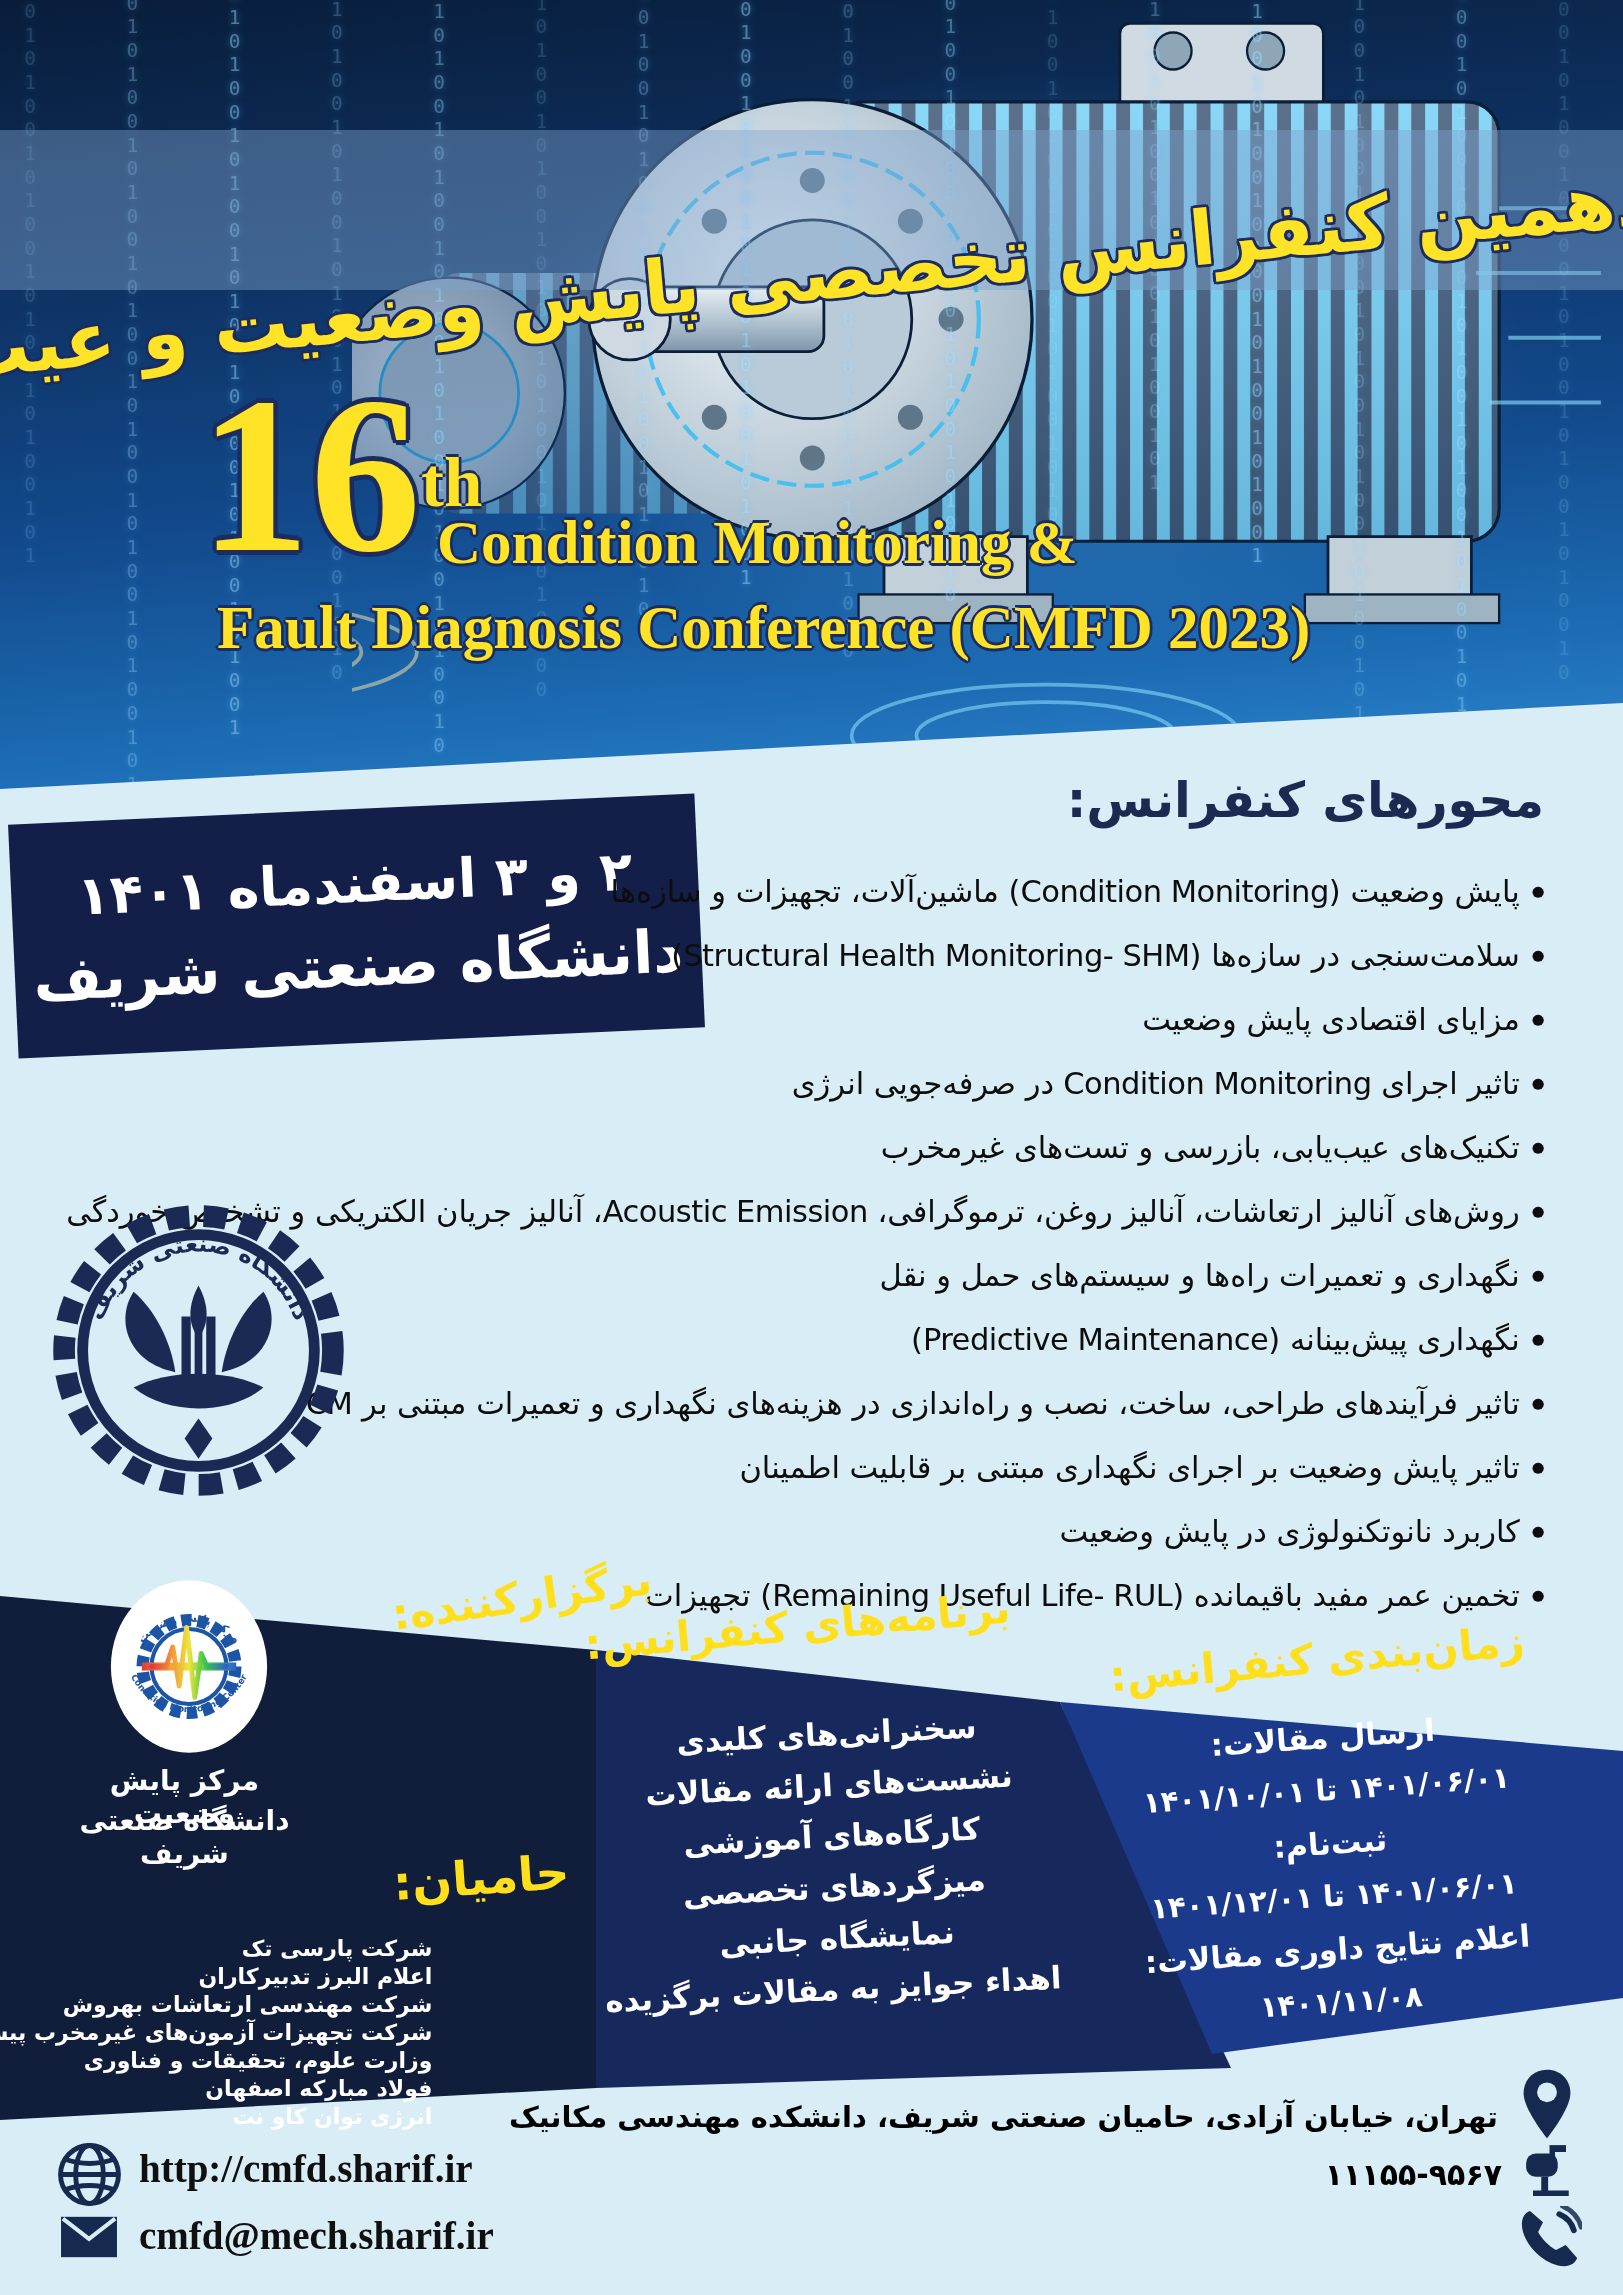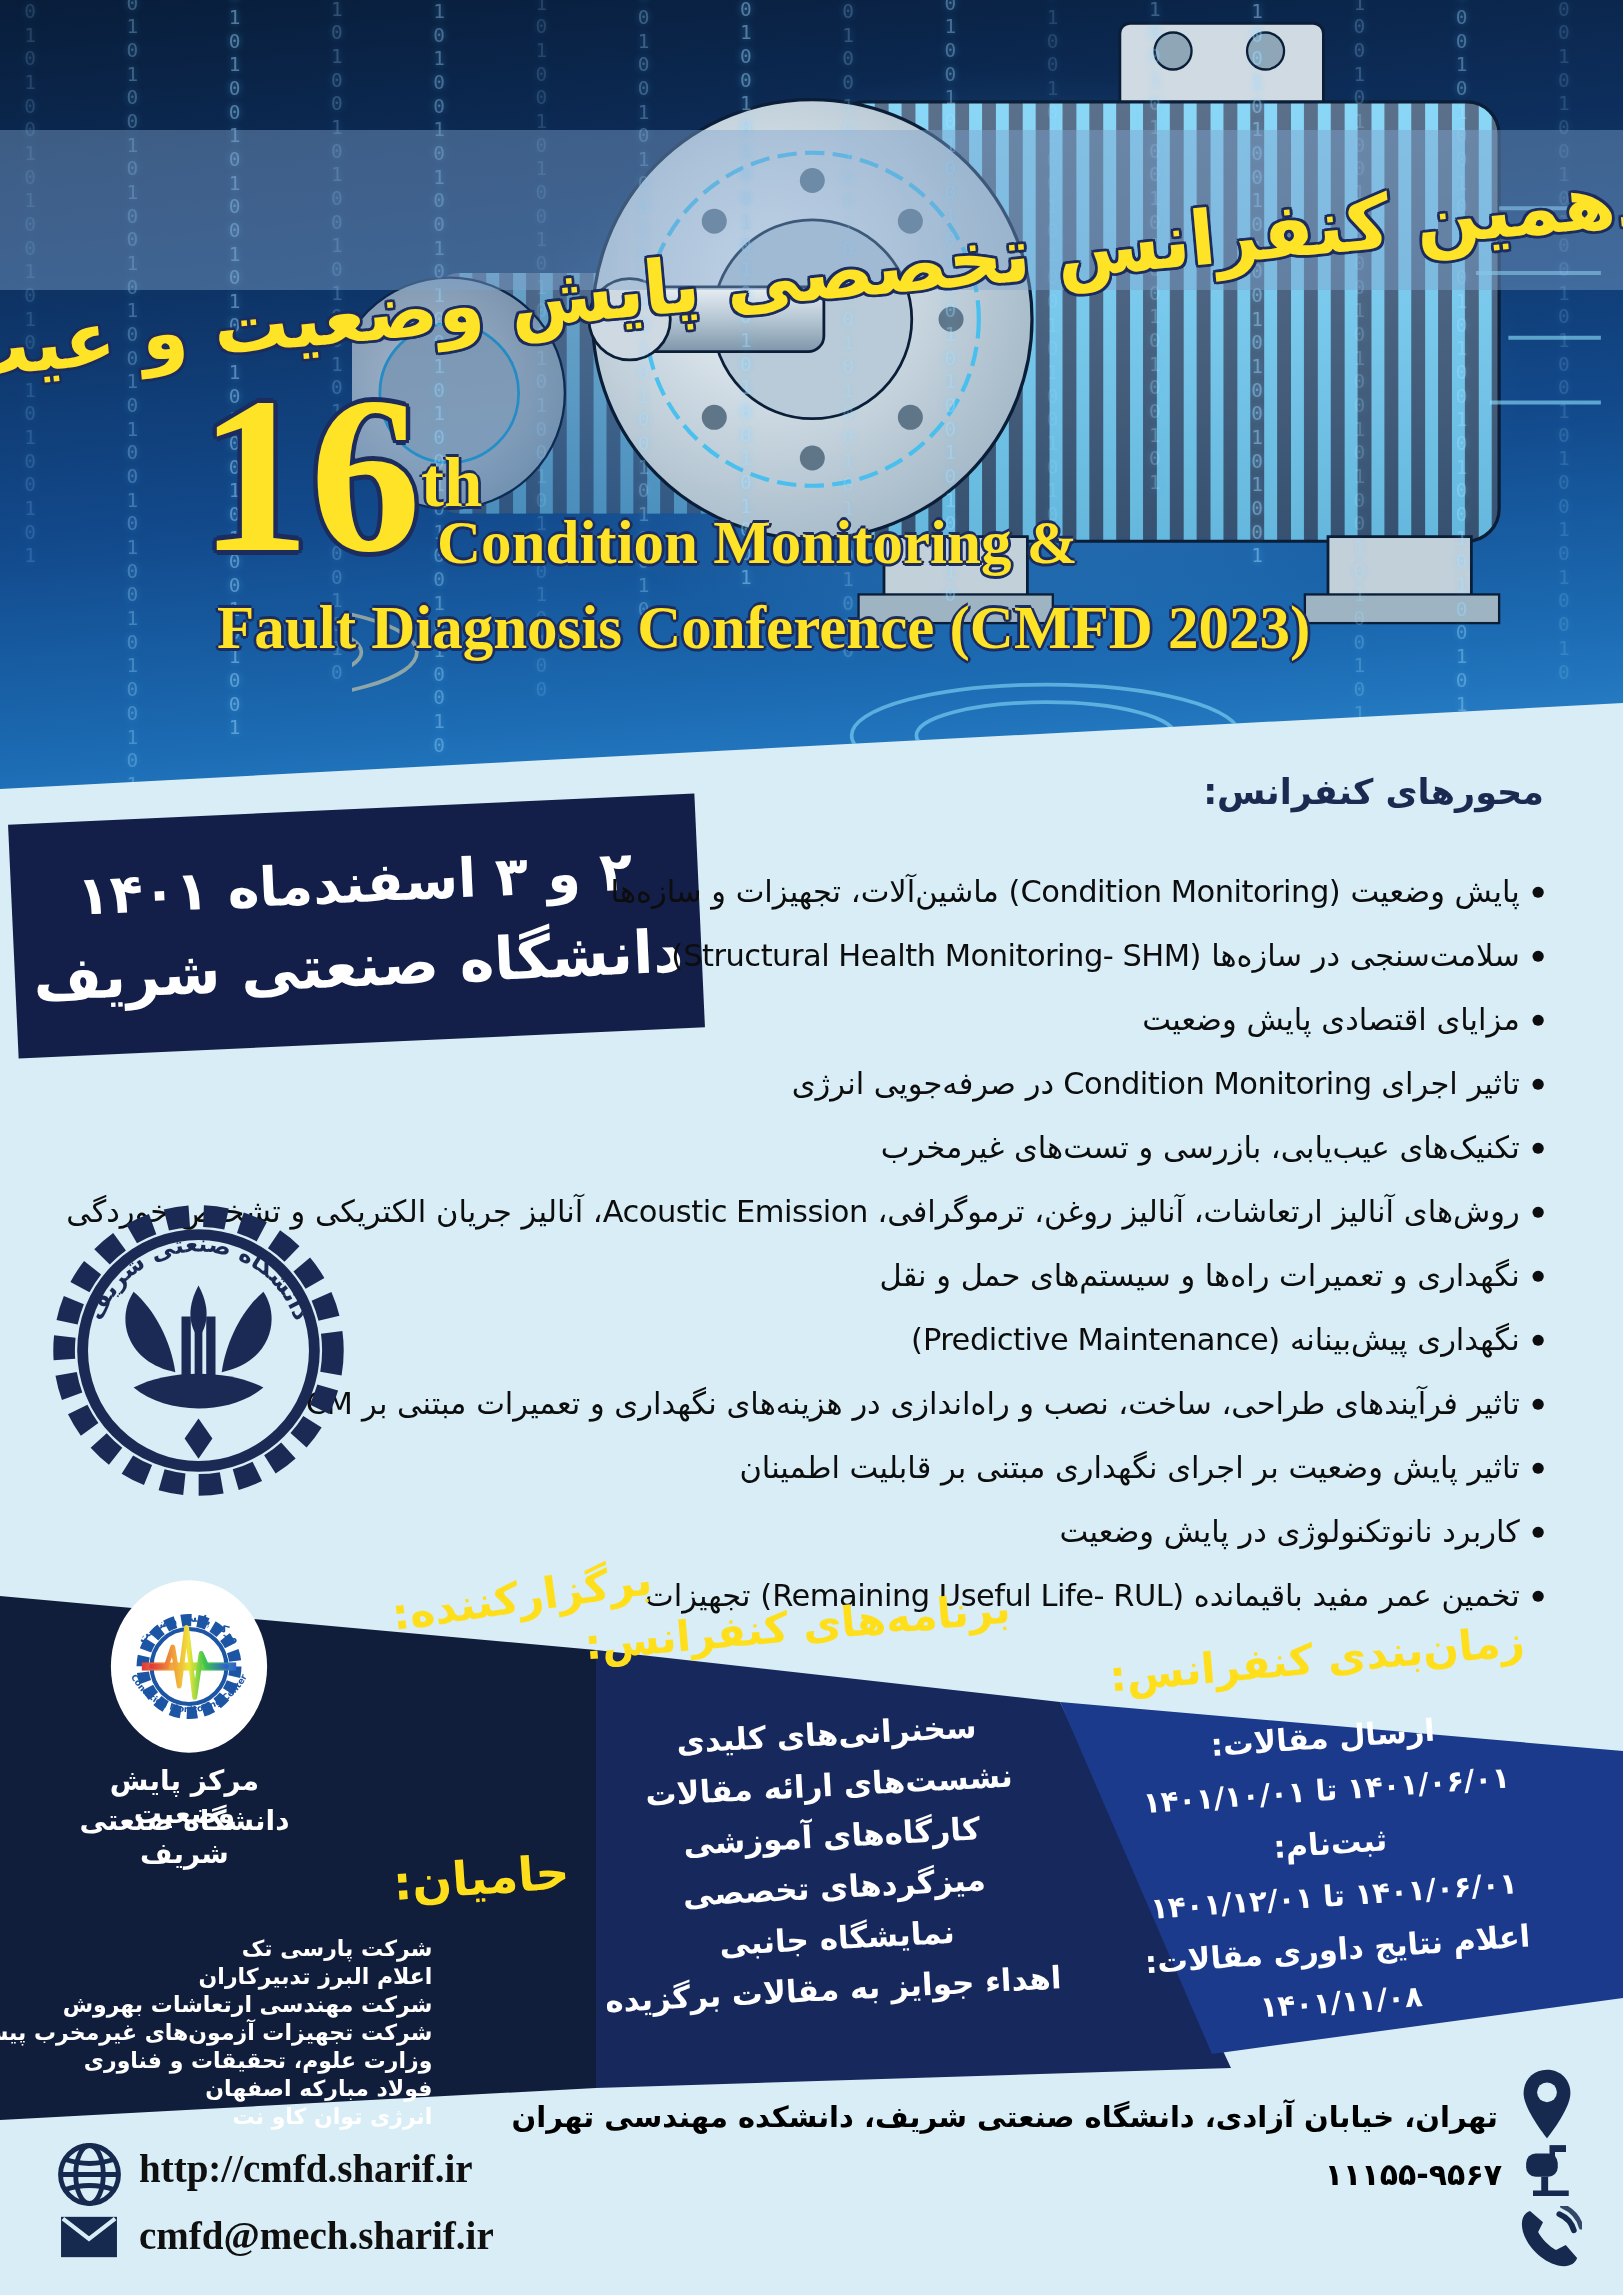--- a/index.html
+++ b/index.html
@@ -36,21 +36,21 @@
   .en2{left:217px;top:593px;}
 
   
   .date-box{position:absolute;left:13px;top:809px;width:687px;height:234px;background:#131f49;
             transform:rotate(-2.6deg);display:flex;flex-direction:column;align-items:center;
             justify-content:center;gap:15.7px;direction:rtl;color:#fff;font-weight:700;}
   .date-box .l1{font-size:54px;}
   .date-box .l2{font-size:59px;}
 
   
-  .topics-heading{position:absolute;right:79px;top:772px;direction:rtl;font-size:35px;
+  .topics-heading{position:absolute;right:79px;top:772px;direction:rtl;font-size:49px;
                   font-weight:700;color:#1c2a52;}
   .topics-list{position:absolute;right:79px;left:56px;top:862px;direction:rtl;text-align:right;}
   .topic{font-size:30.5px;letter-spacing:-0.5px;color:#0d0d0d;line-height:59px;white-space:nowrap;}
   .topic::before{content:"●";display:inline-block;font-size:.48em;margin-left:12px;
                  transform:translateY(-5.6px);}
 
   
   .sharif-logo{position:absolute;left:44px;top:1196px;width:309px;height:309px;}
 
   
@@ -817,21 +817,21 @@
   <svg class="icon" style="left:59px;top:2215px;width:60px;height:44px" viewBox="0 0 130 96">
     <rect x="4" y="4" width="122" height="88" fill="#16294f"></rect>
     <polyline points="8,8 65,52 122,8" fill="none" stroke="#d8edf5" stroke-width="9"></polyline>
   </svg>
   <a class="serif-link email-link" href="#">cmfd@mech.sharif.ir</a>
 
   <svg class="icon" style="left:1519px;top:2068px;width:56px;height:72px" viewBox="0 0 60 80">
     <path d="M30 2 C14 2 4 14 4 28 C4 46 30 78 30 78 C30 78 56 46 56 28 C56 14 46 2 30 2 Z" fill="#16294f"></path>
     <circle cx="30" cy="27" r="11" fill="#d8edf5"></circle>
   </svg>
-  <div class="address-text">تهران، خیابان آزادی، دانشگاه صنعتی شریف، دانشکده مهندسی تهران</div>
+  <div class="address-text">تهران، خیابان آزادی، حامیان صنعتی شریف، دانشکده مهندسی مکانیک</div>
 
   <svg class="icon" style="left:1522px;top:2141px;width:55px;height:55px" viewBox="0 0 80 80">
     <rect x="6" y="18" width="46" height="34" rx="14" fill="#16294f"></rect>
     <rect x="40" y="6" width="8" height="24" fill="#16294f"></rect>
     <rect x="48" y="6" width="16" height="10" fill="#16294f"></rect>
     <rect x="28" y="52" width="10" height="24" fill="#16294f"></rect>
     <rect x="16" y="72" width="52" height="8" fill="#16294f"></rect>
   </svg>
   <div class="pobox-number">۱۱۱۵۵-۹۵۶۷</div>
 

